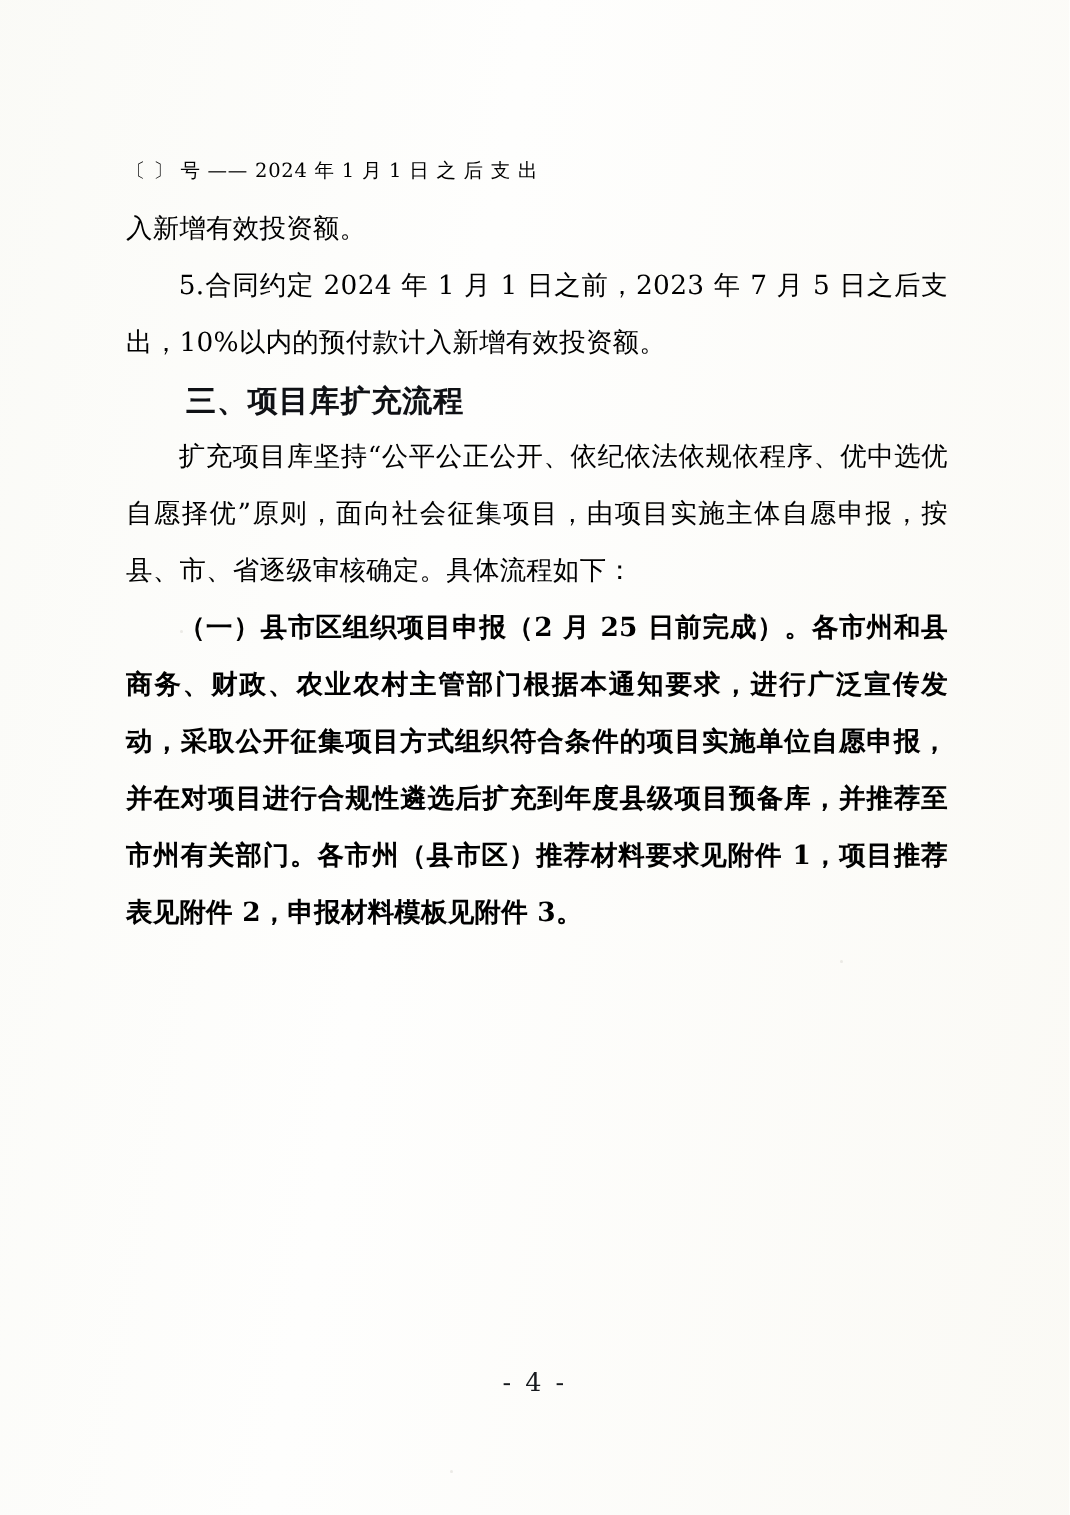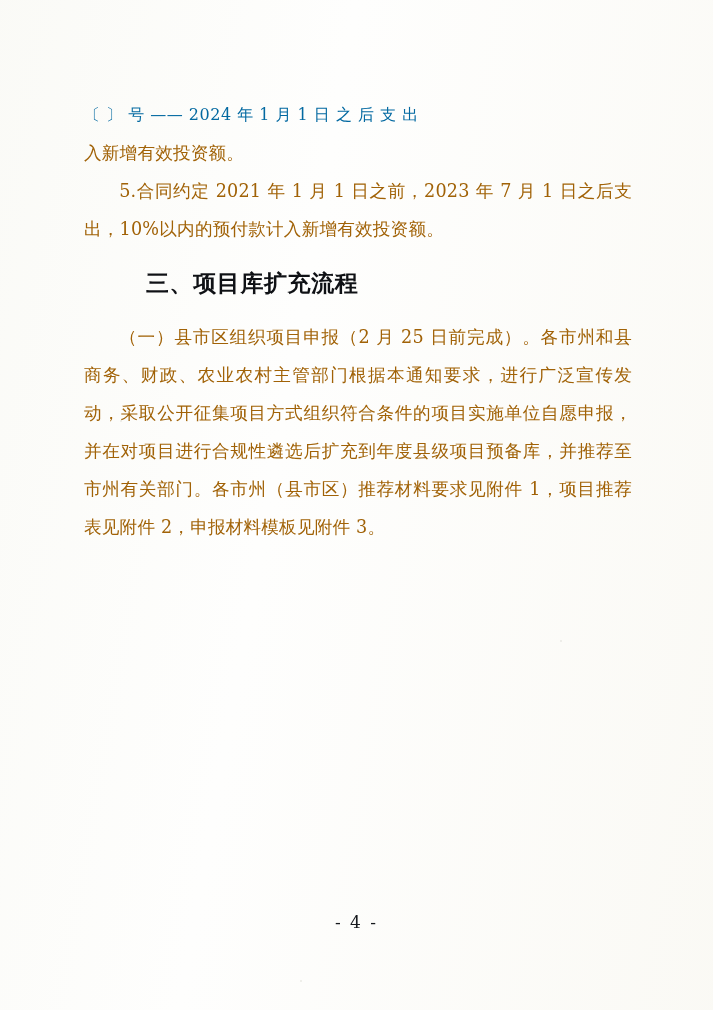--- a/index.html
+++ b/index.html
@@ -28,52 +28,52 @@
       linear-gradient(100deg, rgba(250,250,246,0.9) 0%, rgba(255,255,255,0.5) 40%, rgba(250,249,244,0.9) 100%);
     pointer-events: none;
   }
   .content {
     position: absolute;
     left: 84px;
     top: 96px;
     width: 548px;
   }
   .faded-line {
-    color: #0369a1;
-    font-size: 16px;
+    color: #000000;
+    font-size: 13px;
     line-height: 38px;
     letter-spacing: 0.5px;
     white-space: nowrap;
     overflow: hidden;
     height: 38px;
     filter: blur(0.3px);
   }
   p.para {
     margin: 0;
     font-size: 17.6px;
     line-height: 38px;
-    color: #a16207;
+    color: #000000;
     text-align: justify;
     text-justify: inter-ideograph;
     letter-spacing: 0.2px;
   }
   p.indent {
     text-indent: 2em;
   }
   p.heading {
-    margin: 16px;
-    font-size: 23px;
+    margin: 0;
+    font-size: 20px;
     line-height: 38px;
     font-weight: bold;
     text-indent: 2em;
     color: #0f1115;
     letter-spacing: 0.6px;
   }
   p.bold-para {
-    font-weight: normal;
+    font-weight: bold;
   }
   .page-number {
     position: absolute;
     left: 0;
     right: 0;
     top: 912px;
     text-align: center;
     font-size: 17px;
     color: #16191d;
     letter-spacing: 2px;
@@ -88,22 +88,23 @@
 </style>
 </head>
 <body>
 
 <div class="page">
   <div class="paper-tint"></div>
 
   <div class="content">
     <div class="faded-line">〔 〕 号 —— 2024 年 1 月 1 日 之 后 支 出</div>
     <p class="para">入新增有效投资额。</p>
-    <p class="para indent">5.合同约定 2021 年 1 月 1 日之前，2023 年 7 月 1 日之后支出，10%以内的预付款计入新增有效投资额。</p>
+    <p class="para indent">5.合同约定 2024 年 1 月 1 日之前，2023 年 7 月 5 日之后支出，10%以内的预付款计入新增有效投资额。</p>
     <p class="heading">三、项目库扩充流程</p>
+    <p class="para indent">扩充项目库坚持“公平公正公开、依纪依法依规依程序、优中选优自愿择优”原则，面向社会征集项目，由项目实施主体自愿申报，按县、市、省逐级审核确定。具体流程如下：</p>
     <p class="para indent bold-para">（一）县市区组织项目申报（2 月 25 日前完成）。各市州和县商务、财政、农业农村主管部门根据本通知要求，进行广泛宣传发动，采取公开征集项目方式组织符合条件的项目实施单位自愿申报，并在对项目进行合规性遴选后扩充到年度县级项目预备库，并推荐至市州有关部门。各市州（县市区）推荐材料要求见附件 1，项目推荐表见附件 2，申报材料模板见附件 3。</p>
   </div>
 
   <div class="page-number">- 4 -</div>
 
   <div class="speck" style="left:120px; top:420px; width:2px; height:2px;"></div>
   <div class="speck" style="left:560px; top:640px; width:2px; height:2px;"></div>
   <div class="speck" style="left:300px; top:980px; width:2px; height:2px;"></div>
 </div>
 

